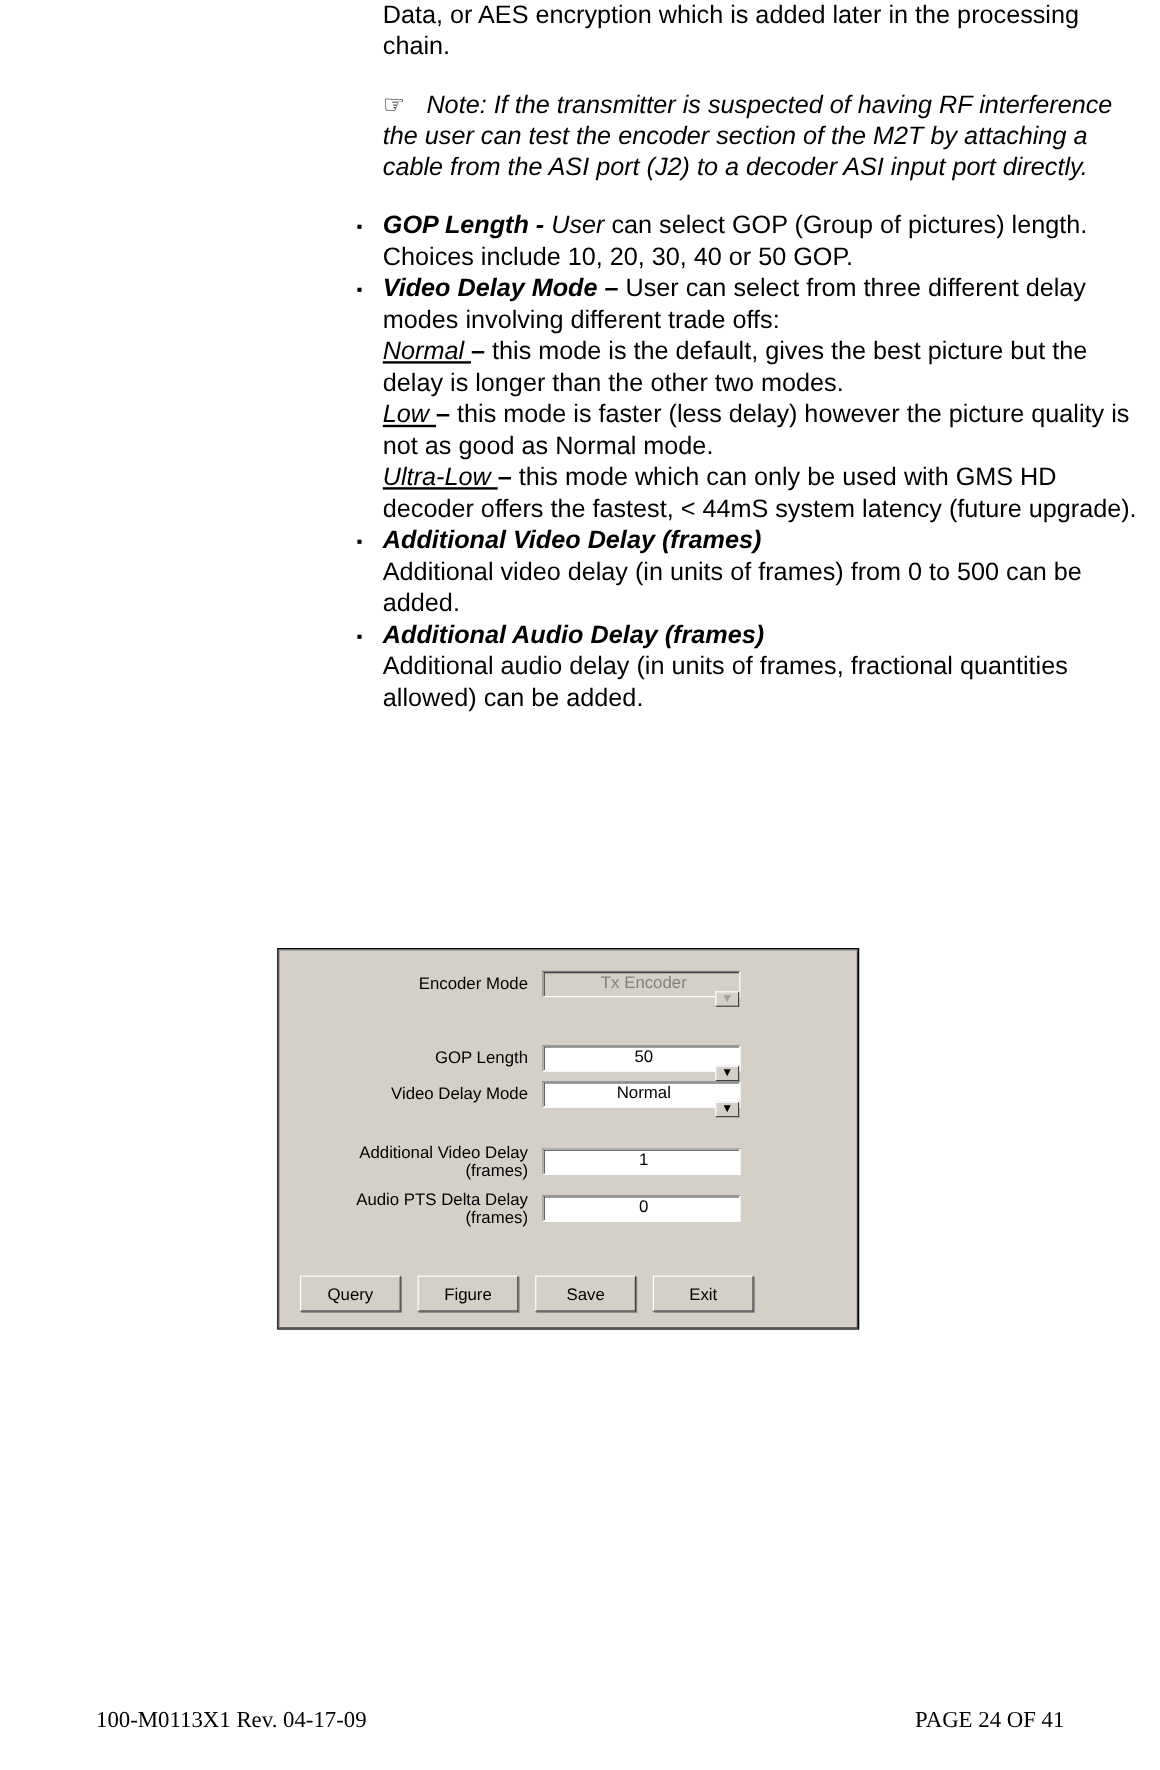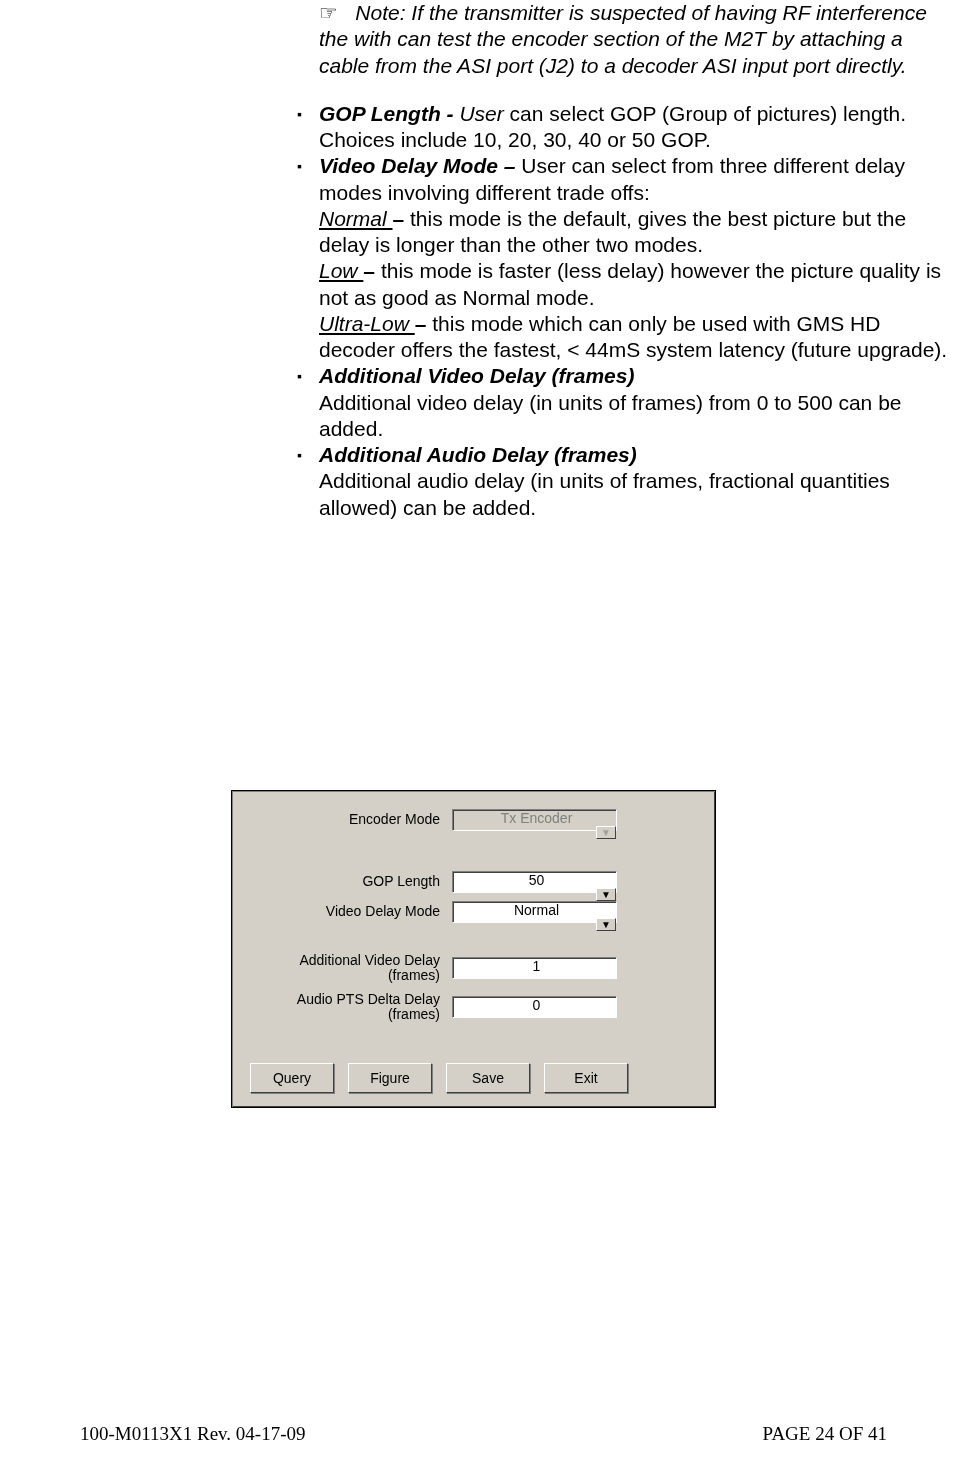--- a/index.html
+++ b/index.html
@@ -198,24 +198,25 @@
     font-family: "Times New Roman", serif;
     font-size: 19px;
   }
 </style>
 </head>
 <body>
 
 <div class="page">
 
   <div class="content">
+    <p class="para" style="margin-left:22px;">Data, or AES encryption which is added later in the processing chain.</p>
 
     <p class="para" style="margin-left:22px;">
       <span class="note-icon">☞</span>
-      <span>&nbsp;&nbsp;</span><span class="i">Note</span><span class="i">: If the transmitter is suspected of having RF interference the with can test the encoder section of the M2T by attaching a cable from the ASI port (J2) to a decoder ASI input port directly.</span>
+      <span>&nbsp;&nbsp;</span><span class="i">Note</span><span class="i">: If the transmitter is suspected of having RF interference the user can test the encoder section of the M2T by attaching a cable from the ASI port (J2) to a decoder ASI input port directly.</span>
     </p>
 
     <div class="bullets">
 
       <div class="bullet-row">
         <div class="bullet-mark">▪</div>
         <div class="bullet-body">
           <span class="bi">GOP Length - </span><span class="i">User</span><span> can select GOP (Group of pictures) length. Choices include 10, 20, 30, 40 or 50 GOP.</span>
         </div>
       </div>

